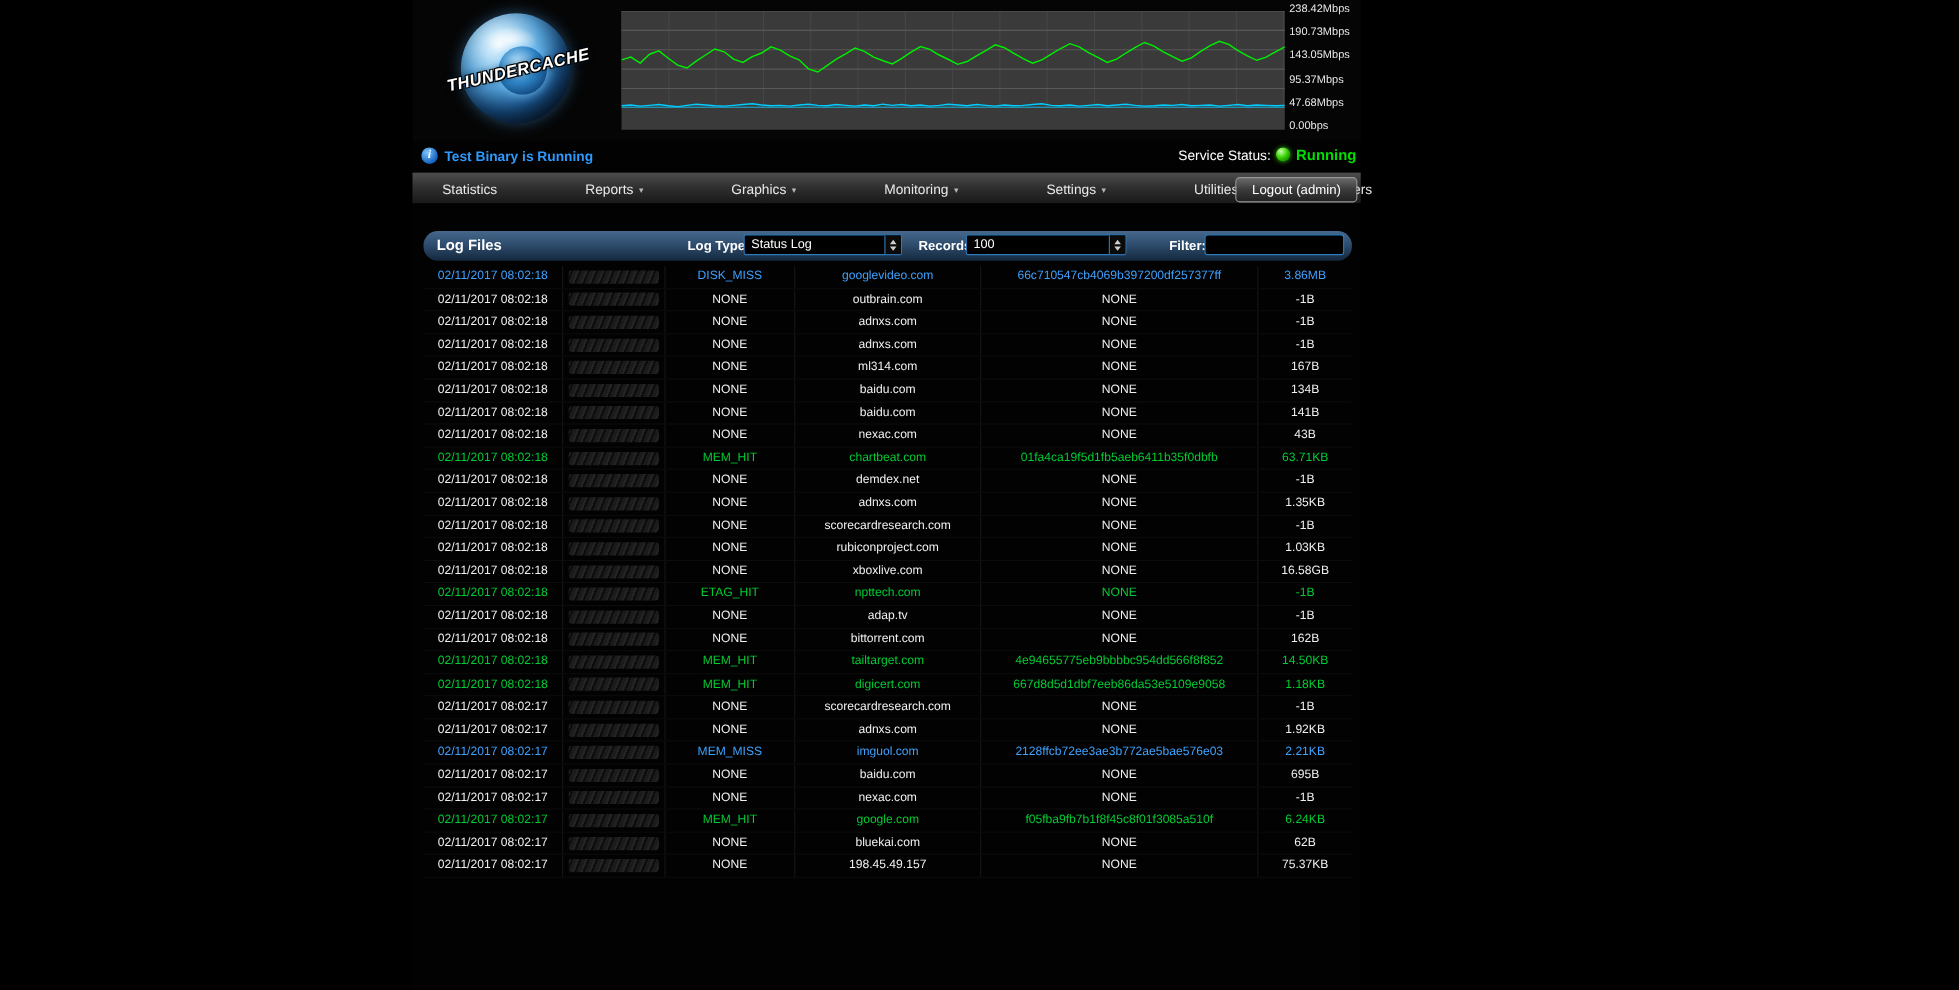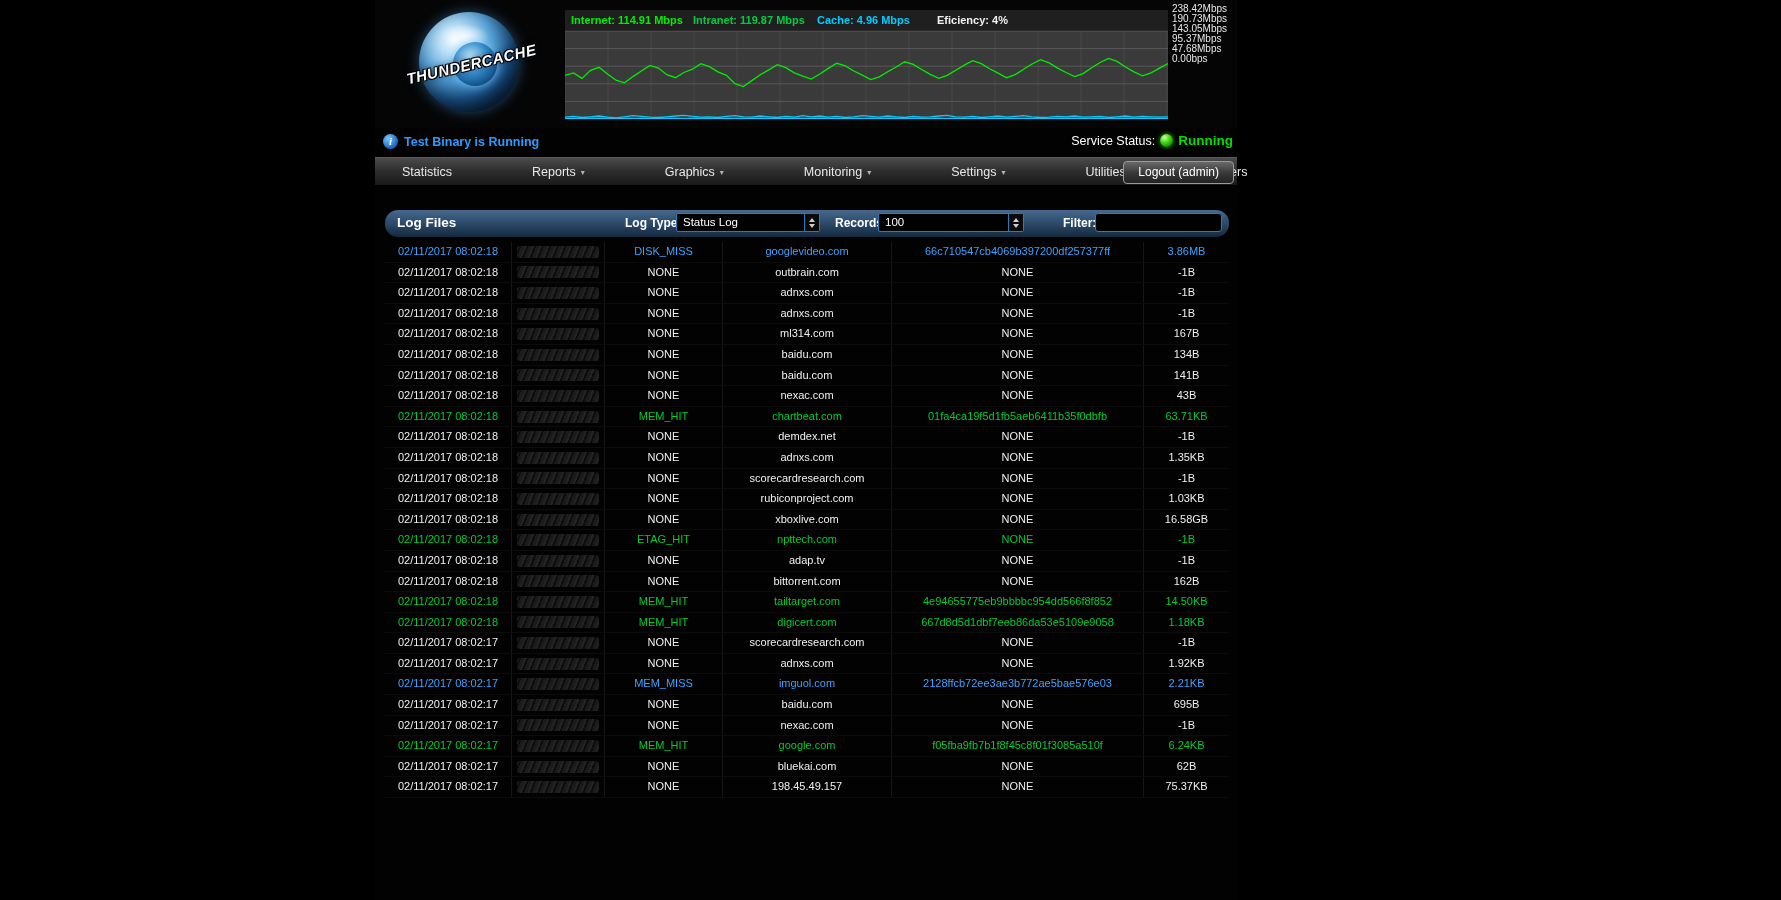--- a/index.html
+++ b/index.html
@@ -26,21 +26,21 @@
   .graph{position:absolute;left:190px;top:10px;width:603px;height:108px;background:#3a3a3a;}
   .graph-legend{position:relative;width:603px;height:20px;background:#1f1f1f;border-bottom:1px solid #2c2c2c;}
   .graph-legend span{position:absolute;top:4px;font-size:11px;font-weight:bold;white-space:nowrap;}
   .lg-internet{left:6px;color:#00ee00;}
   .lg-intranet{left:128px;color:#00cc44;}
   .lg-cache{left:252px;color:#00ccff;}
   .lg-eff{left:372px;color:#f0f0f0;}
   .graph svg{display:block;}
 
   .y-axis{position:absolute;left:797px;top:4px;width:64px;height:116px;
-    display:flex;flex-direction:column;}
+    display:flex;flex-direction:column;justify-content:space-between;}
   .y-axis span{font-size:10px;color:#e8e8e8;line-height:10px;}
 
   
   .status-row{position:absolute;left:0;top:133px;width:862px;height:20px;}
   .info-icon{position:absolute;left:8px;top:1px;width:15px;height:15px;border-radius:50%;
     background:radial-gradient(circle at 35% 30%, #7cc4ff, #1565c0 70%);color:#fff;
     font-size:11px;font-weight:bold;font-style:italic;text-align:center;line-height:15px;
     font-family:"Liberation Serif",serif;}
   .status-msg{position:absolute;left:29px;top:2px;font-size:12.5px;font-weight:bold;color:#2e9afe;}
   .service-status{position:absolute;right:4px;top:0;display:flex;align-items:center;gap:5px;}
@@ -109,26 +109,20 @@
     <div class="top-header">
       <div class="logo">
         <div class="logo-sphere">
           <div class="logo-shine"></div>
           <div class="logo-core"></div>
         </div>
         <div class="logo-text">THUNDERCACHE</div>
       </div>
 
       <div class="graph">
-        <div class="graph-legend">
-          <span class="lg-internet">Internet: 114.91 Mbps</span>
-          <span class="lg-intranet">Intranet: 119.87 Mbps</span>
-          <span class="lg-cache">Cache: 4.96 Mbps</span>
-          <span class="lg-eff">Eficiency: 4%</span>
-        </div>
         <svg width="603" height="88" viewBox="0 0 603 88">
             <line x1="0" y1="0" x2="0" y2="88" stroke="#464646" stroke-width="1"></line>
             <line x1="43" y1="0" x2="43" y2="88" stroke="#464646" stroke-width="1"></line>
             <line x1="86" y1="0" x2="86" y2="88" stroke="#464646" stroke-width="1"></line>
             <line x1="129" y1="0" x2="129" y2="88" stroke="#464646" stroke-width="1"></line>
             <line x1="172" y1="0" x2="172" y2="88" stroke="#464646" stroke-width="1"></line>
             <line x1="215" y1="0" x2="215" y2="88" stroke="#464646" stroke-width="1"></line>
             <line x1="258" y1="0" x2="258" y2="88" stroke="#464646" stroke-width="1"></line>
             <line x1="301" y1="0" x2="301" y2="88" stroke="#464646" stroke-width="1"></line>
             <line x1="344" y1="0" x2="344" y2="88" stroke="#464646" stroke-width="1"></line>

